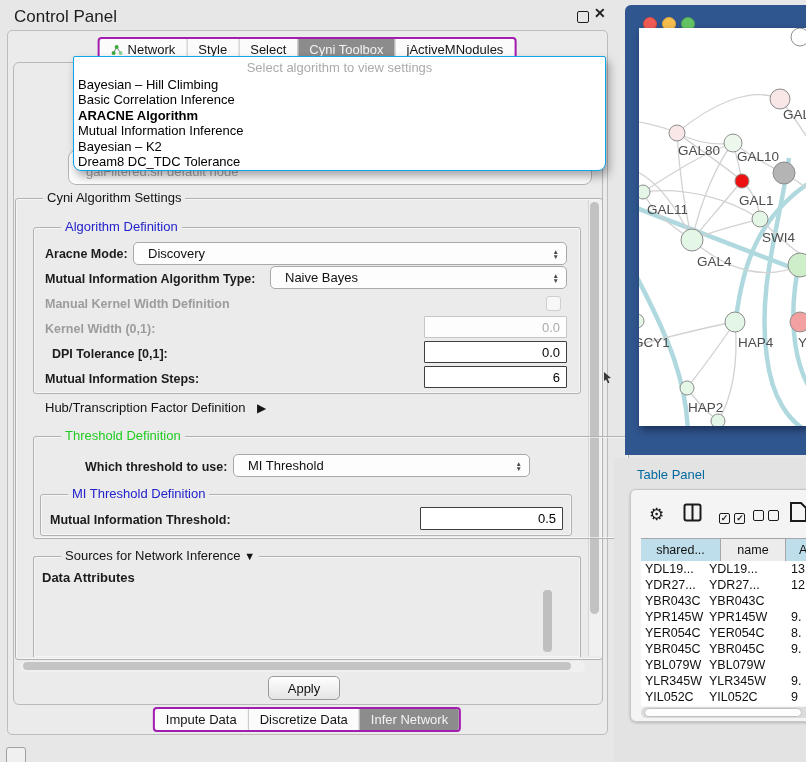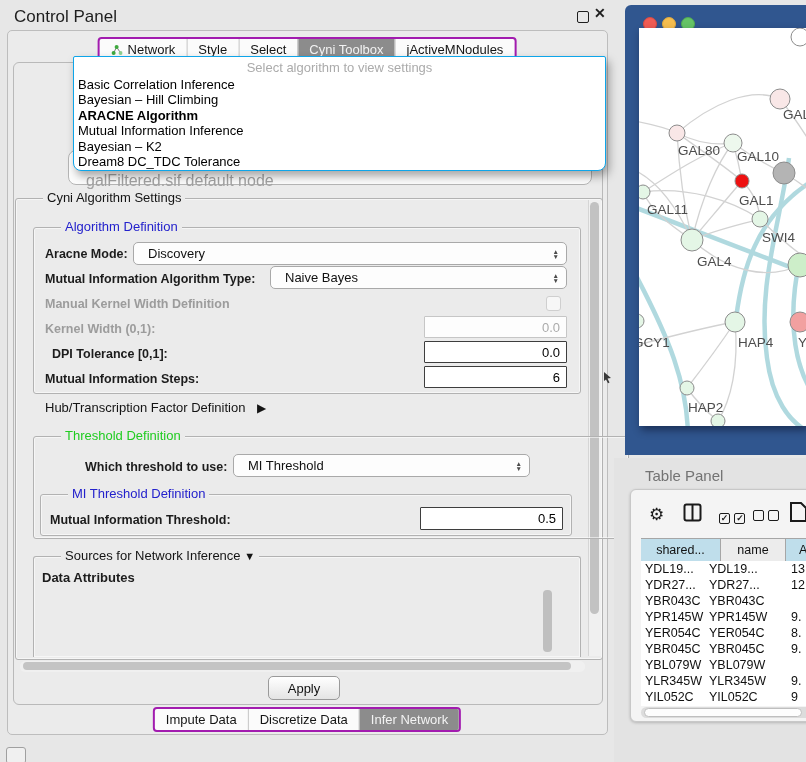--- a/index.html
+++ b/index.html
@@ -51,21 +51,21 @@
   #apply-btn{left:268px;top:676px;width:70px;height:22px;border:1px solid #9A9A9A;border-radius:5px;
     background:linear-gradient(#FFFFFF,#E4E4E4);font-size:13px;color:#111;
     display:flex;align-items:center;justify-content:center;}
   
   #net-frame{left:625px;top:5px;width:181px;height:450px;background:#30568F;border-radius:6px 0 0 0;}
   .light{position:absolute;top:12px;width:12px;height:12px;border-radius:50%;}
   #net-canvas{left:639px;top:28px;width:167px;height:398px;background:#FFFFFF;overflow:hidden;
     box-shadow:2px 4px 8px rgba(0,0,20,.45);}
   
   #table-section{left:614px;top:458px;width:192px;height:304px;background:#E3E3E3;}
-  #tp-title{left:31px;top:9px;font-size:15px;color:#737373;position:absolute;}
+  #tp-title{left:23px;top:9px;font-size:13px;color:#0369a1;position:absolute;}
   #tp-inner{left:16px;top:31px;width:200px;height:231px;background:#F4F4F4;border:1px solid #C8C8C8;
     border-radius:6px;position:absolute;box-shadow:0 1px 3px rgba(0,0,0,.2);}
   .ticon{position:absolute;top:14px;color:#1A1A1A;}
   .cbx{display:inline-block;width:9px;height:9px;border:1.5px solid #1A1A1A;border-radius:2px;
     font-size:9px;line-height:9px;text-align:center;font-weight:bold;}
   #thead{position:absolute;left:10px;top:48px;width:220px;height:22px;display:flex;
     border-top:1px solid #A6A6A6;border-bottom:1px solid #A6A6A6;font-size:12.5px;color:#111;}
   .hcell{display:flex;align-items:center;justify-content:center;border-right:1px solid #A6A6A6;box-sizing:border-box;}
   .hcell.c1{width:80px;background:#BFDEEB;}
   .hcell.c2{width:65px;background:#ECECEC;}
@@ -116,21 +116,21 @@
         <span>jActiveMNodules</span>
       </div>
     </div>
 
   <div class="abs" id="sub-panel"></div>
 
   <div class="abs" style="left:556px;top:96px;width:36px;height:31px;background:#FFF;border:2px solid #6FA7DC;
               border-radius:8px;box-shadow:0 0 3px #8FBCE6;"></div>
 
   <div class="abs" style="left:68px;top:150px;width:522px;height:33px;background:#FCFCFC;border:1px solid #B5B5B5;border-radius:8px;"></div>
-  <div class="abs" style="left:86px;top:164px;font-size:16px;color:#A3A3A3;margin-top:8px;">galFiltered.sif default node</div>
+  <div class="abs" style="left:86px;top:164px;font-size:13px;color:#A3A3A3;">galFiltered.sif default node</div>
 
   <div class="abs groupbox" style="left:15px;top:198px;width:586px;height:460px;">
     <div class="gtitle" style="color:#141414;">Cyni Algorithm Settings</div>
   </div>
 
   <div class="abs sb-track-v" style="left:588px;top:200px;width:12px;height:456px;">
     <div class="sb-thumb" style="position:absolute;left:1px;top:2px;width:9px;height:412px;"></div>
   </div>
 
   <div class="abs groupbox" style="left:33px;top:227px;width:546px;height:165px;">
@@ -194,22 +194,22 @@
       <div class="tab">Discretize Data</div>
       <div class="tab sel">Infer Network</div>
     </div>
 
   <div class="abs" style="left:6px;top:747px;width:18px;height:15px;background:#F0F0F0;border:1.5px solid #A0A0A0;border-radius:3px;"></div>
 </div>
 
 <div class="abs" id="algo-dropdown">
   <div id="algo-placeholder">Select algorithm to view settings</div>
   <div id="algo-items" style="margin-top:2px;">
+      <div class="ditem">Bayesian – Hill Climbing</div>
       <div class="ditem">Basic Correlation Inference</div>
-      <div class="ditem">Bayesian – Hill Climbing</div>
       <div class="ditem bold">ARACNE Algorithm</div>
       <div class="ditem">Mutual Information Inference</div>
       <div class="ditem">Bayesian – K2</div>
       <div class="ditem">Dream8 DC_TDC Tolerance</div>
     </div>
 </div>
 
 <svg class="abs" style="left:603px;top:371px;" width="10" height="13">
   <path d="M1 1 L8 7 L4.5 7.6 L6.5 11.5 L5 12.2 L3 8.4 L1 10 Z" fill="#3A3A3A"></path>
 </svg>

